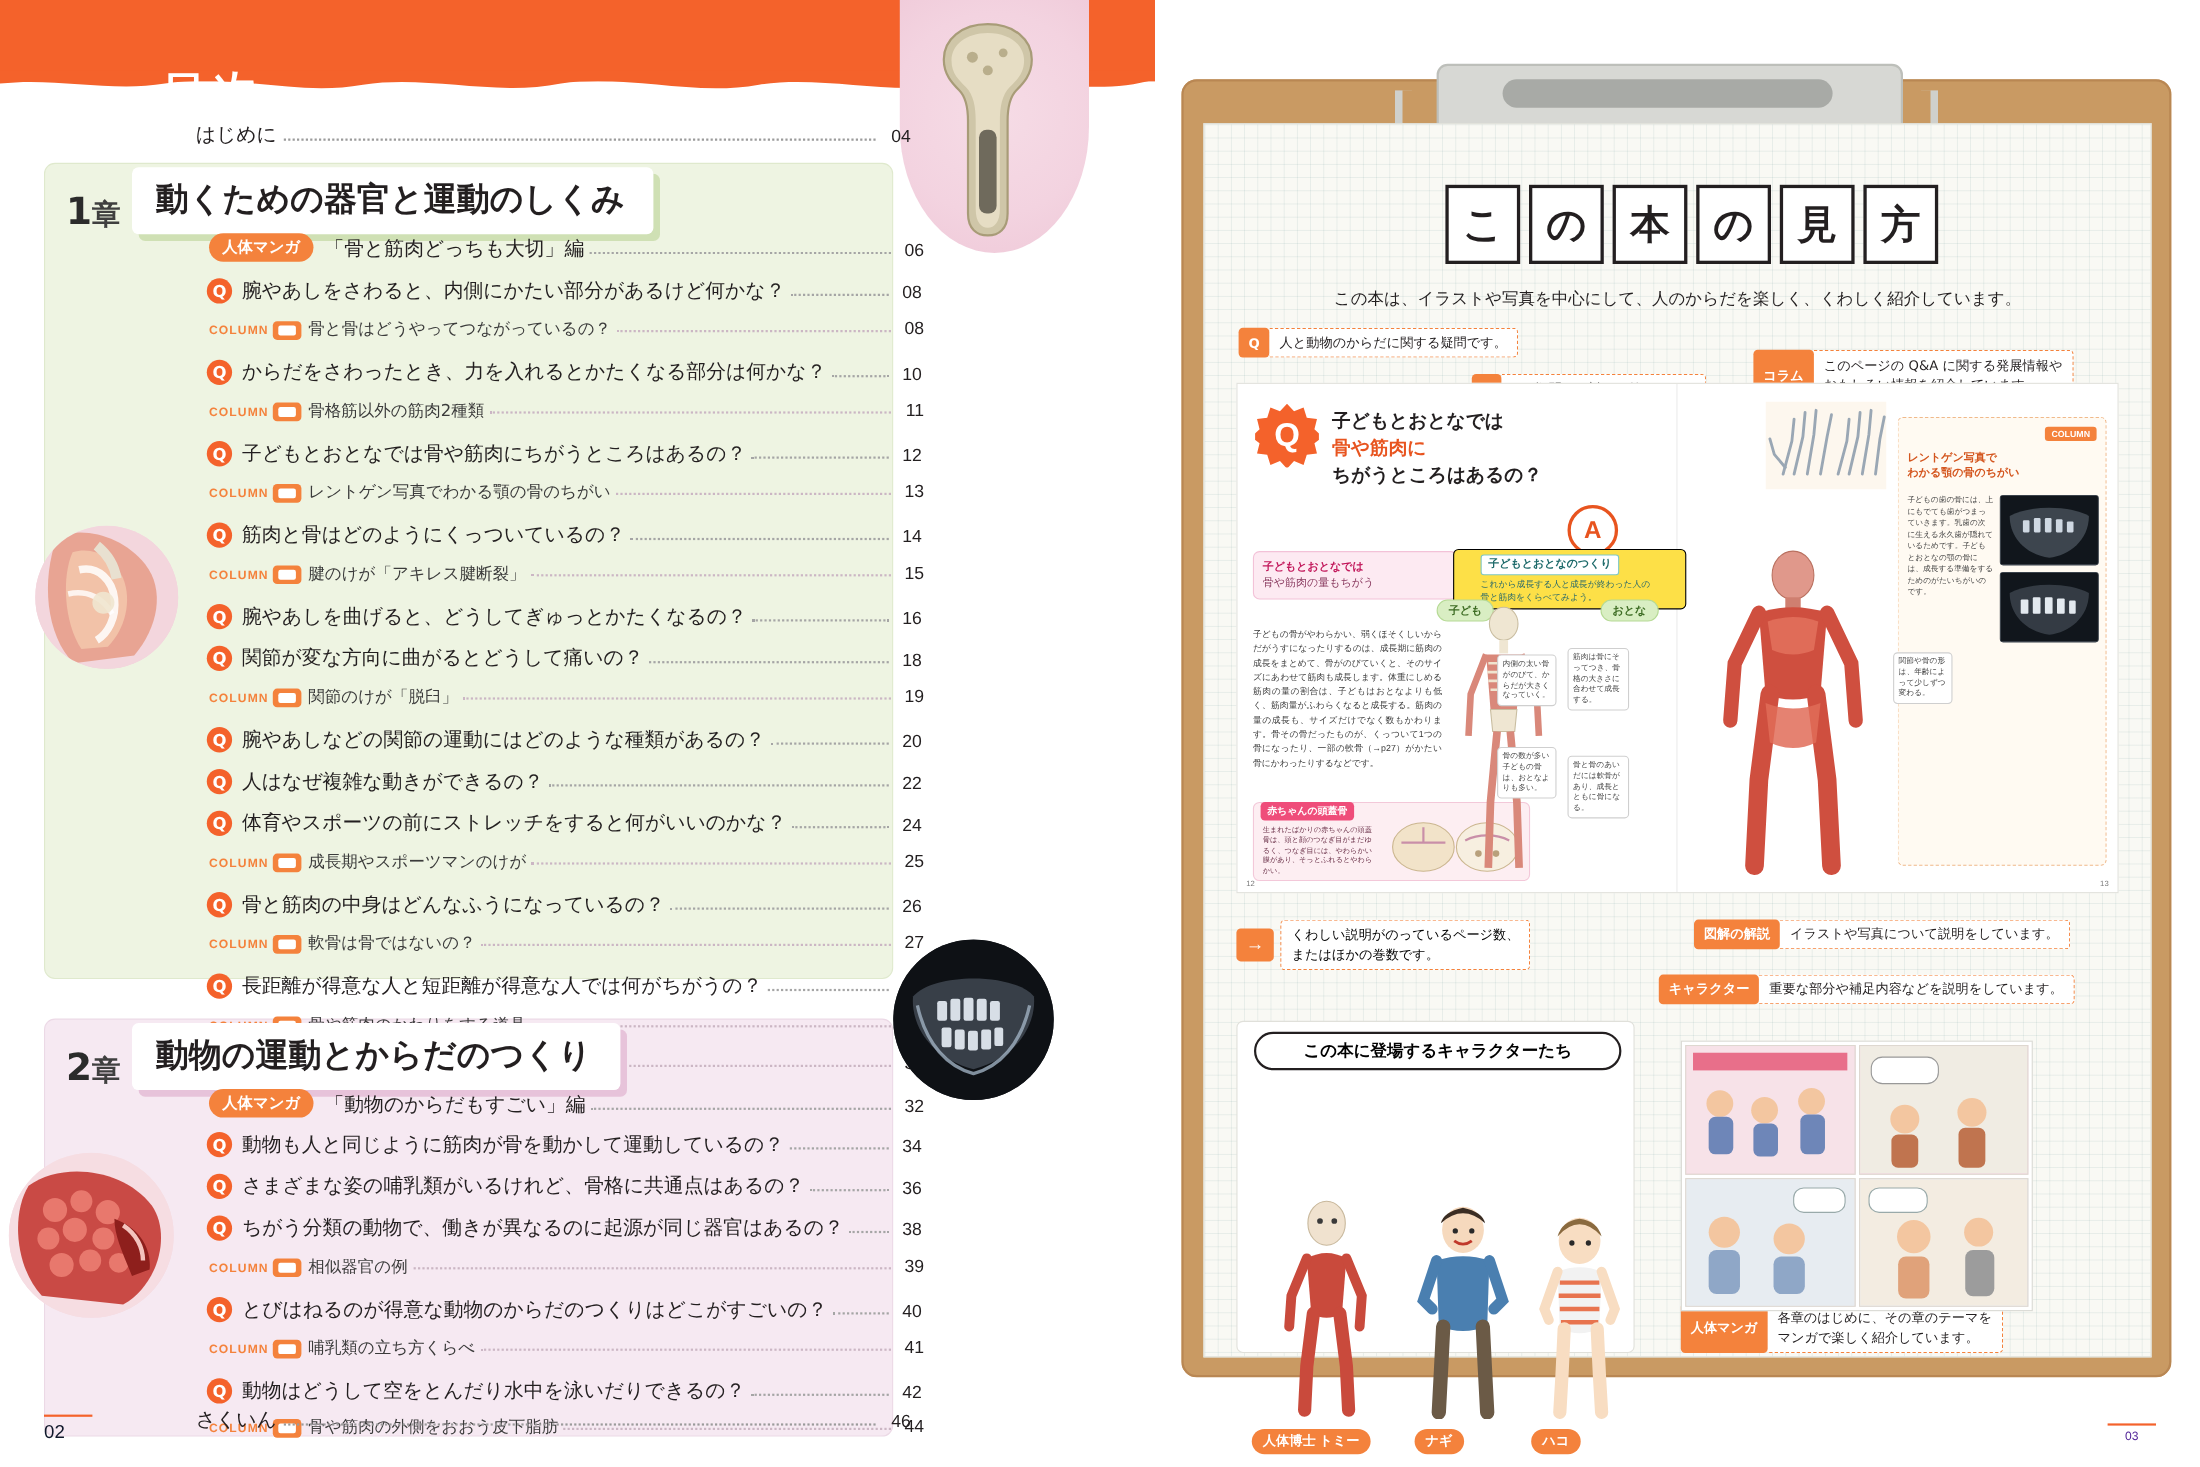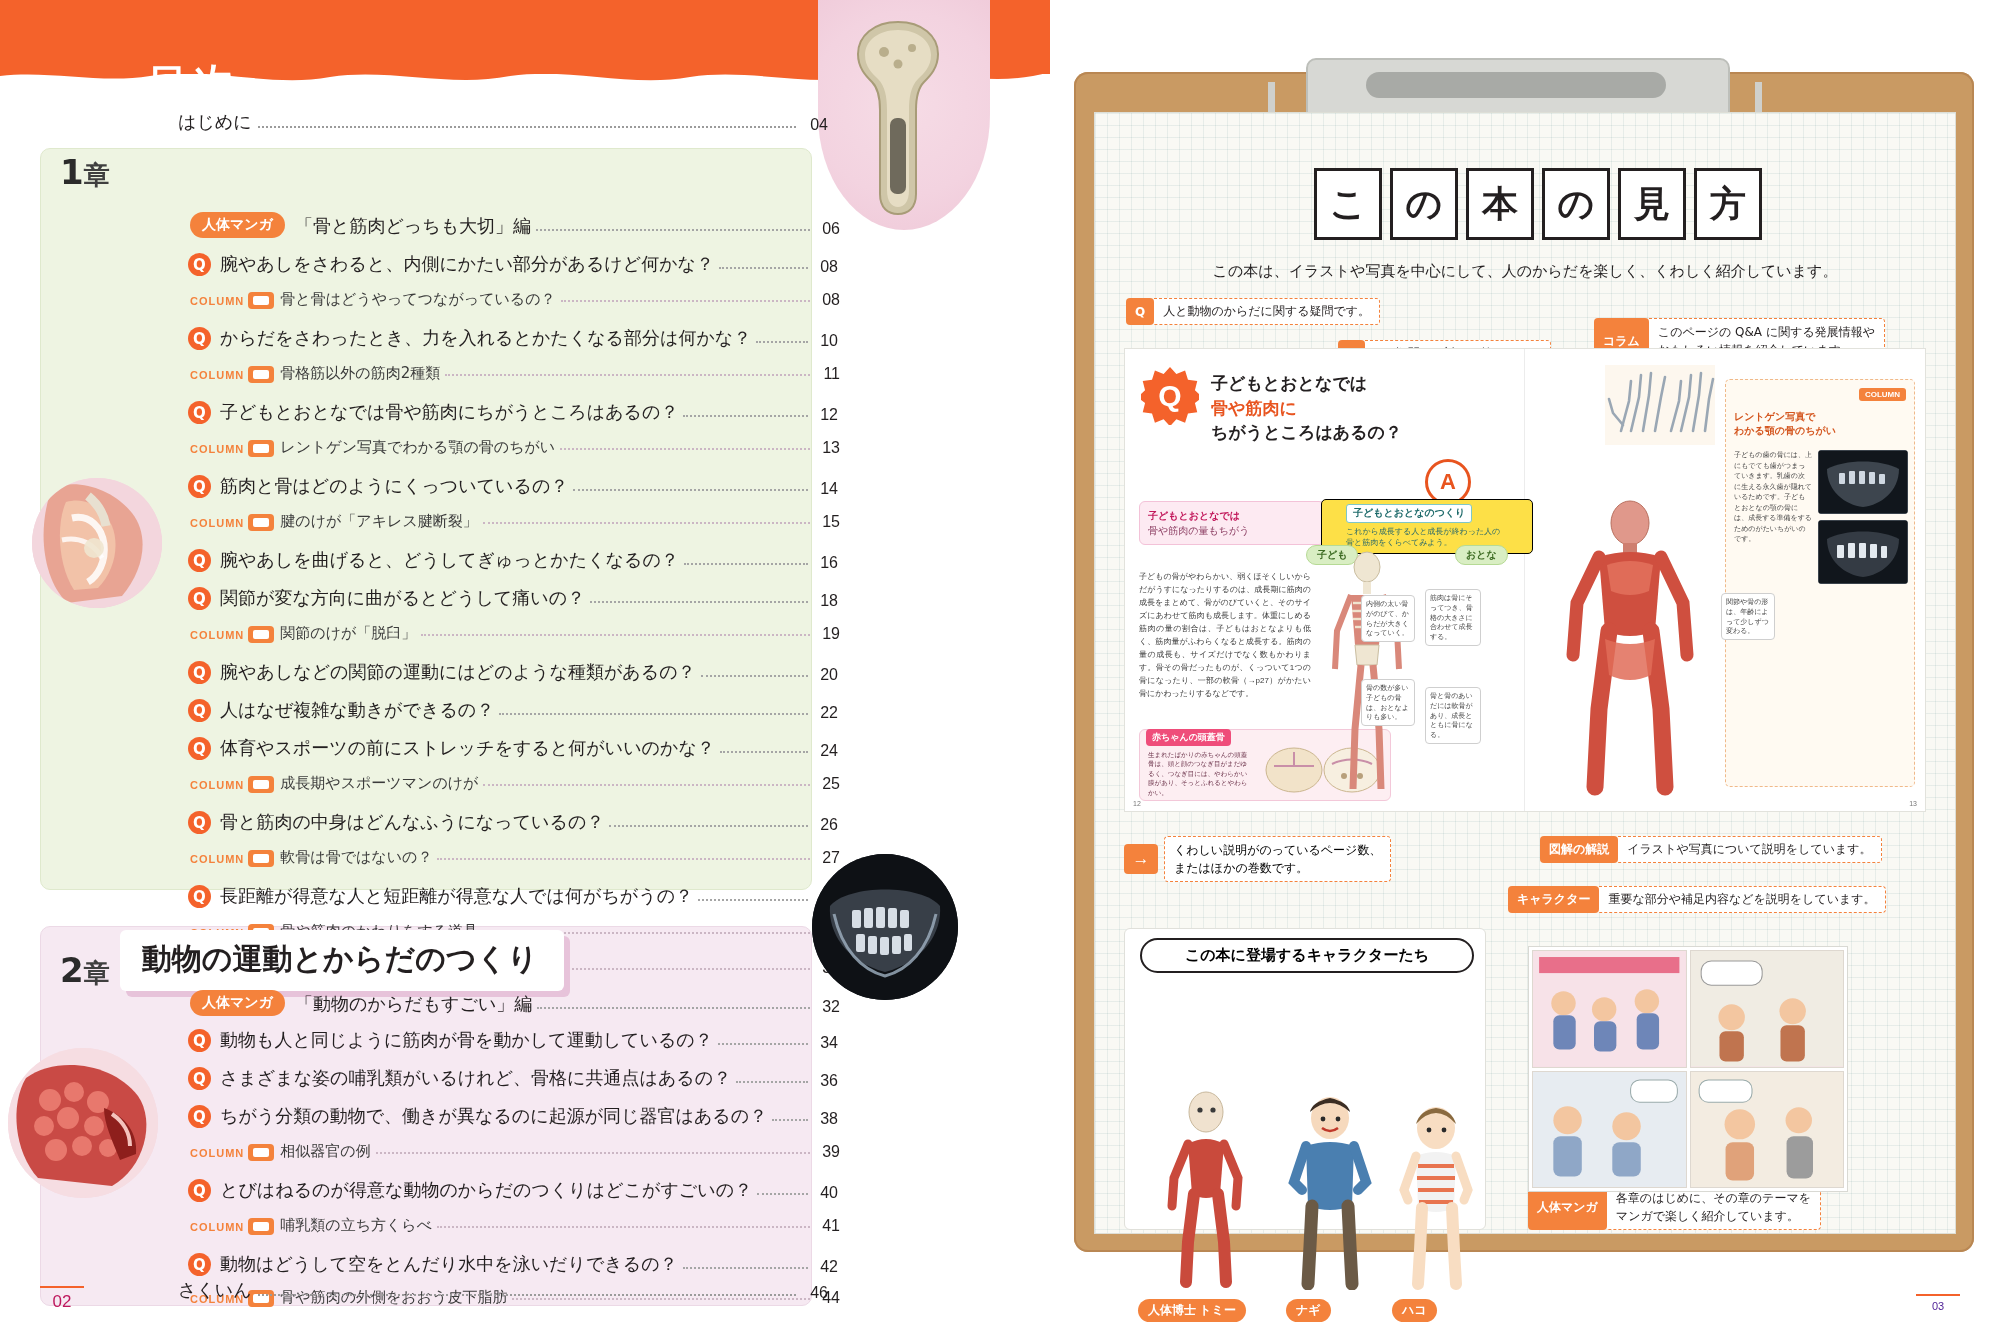--- a/index.html
+++ b/index.html
@@ -122,22 +122,22 @@
   }
   .entry.col .txt{font-size:15px;color:#3b3b3b;}
   .entry .lead{
     flex:1;border-bottom:2px dotted #a5a5a5;margin:0 6px 7px 5px;
   }
   .entry.col .lead{border-bottom:2px dotted #cbb6c4;}
   .entry .pnum{font-size:16px;color:#231f20;min-width:24px;text-align:right;}
 
   .index-row{position:absolute;left:178px;top:1278px;width:650px;}
   .pgno-left{
-    position:absolute;left:40px;bottom:22px;font-size:17px;color:#be185d;
-    border-top:2px solid #f4622b;padding-top:4px;width:44px;text-align:center;
+    position:absolute;left:40px;bottom:22px;font-size:17px;color:#0f172a;
+    border-top:2px solid #f4622b;padding-top:4px;width:44px;
   }
   .pgno-right{
     position:absolute;right:40px;bottom:22px;font-size:11px;color:#4c1d95;
     border-top:2px solid #f4622b;padding-top:4px;width:44px;text-align:center;
   }
 
   
   .photo-circle{position:absolute;border-radius:50%;overflow:hidden;}
   .pc-knee{
     left:32px;top:478px;width:130px;height:130px;
@@ -360,20 +360,21 @@
     <span class="pg">04</span>
   </div>
 
   <div class="chapter-box ch1-bg"></div>
   <div class="chapter-box ch2-bg"></div>
 
   <div class="ch-head ch1-head">
     <span class="ch-num">
       <span class="n">1</span><span>章</span>
     </span>
+    <span class="ch-bar">動くための器官と運動のしくみ</span>
   </div>
 
   <div class="entry" style="left:190px;top:212px;">
     <span class="badge-manga">人体マンガ</span>
     <span class="txt">「骨と筋肉どっちも大切」編</span>
     <span class="lead"></span>
     <span class="pnum">06</span>
   </div>
 
   <div class="entry" style="left:188px;top:252px;">

